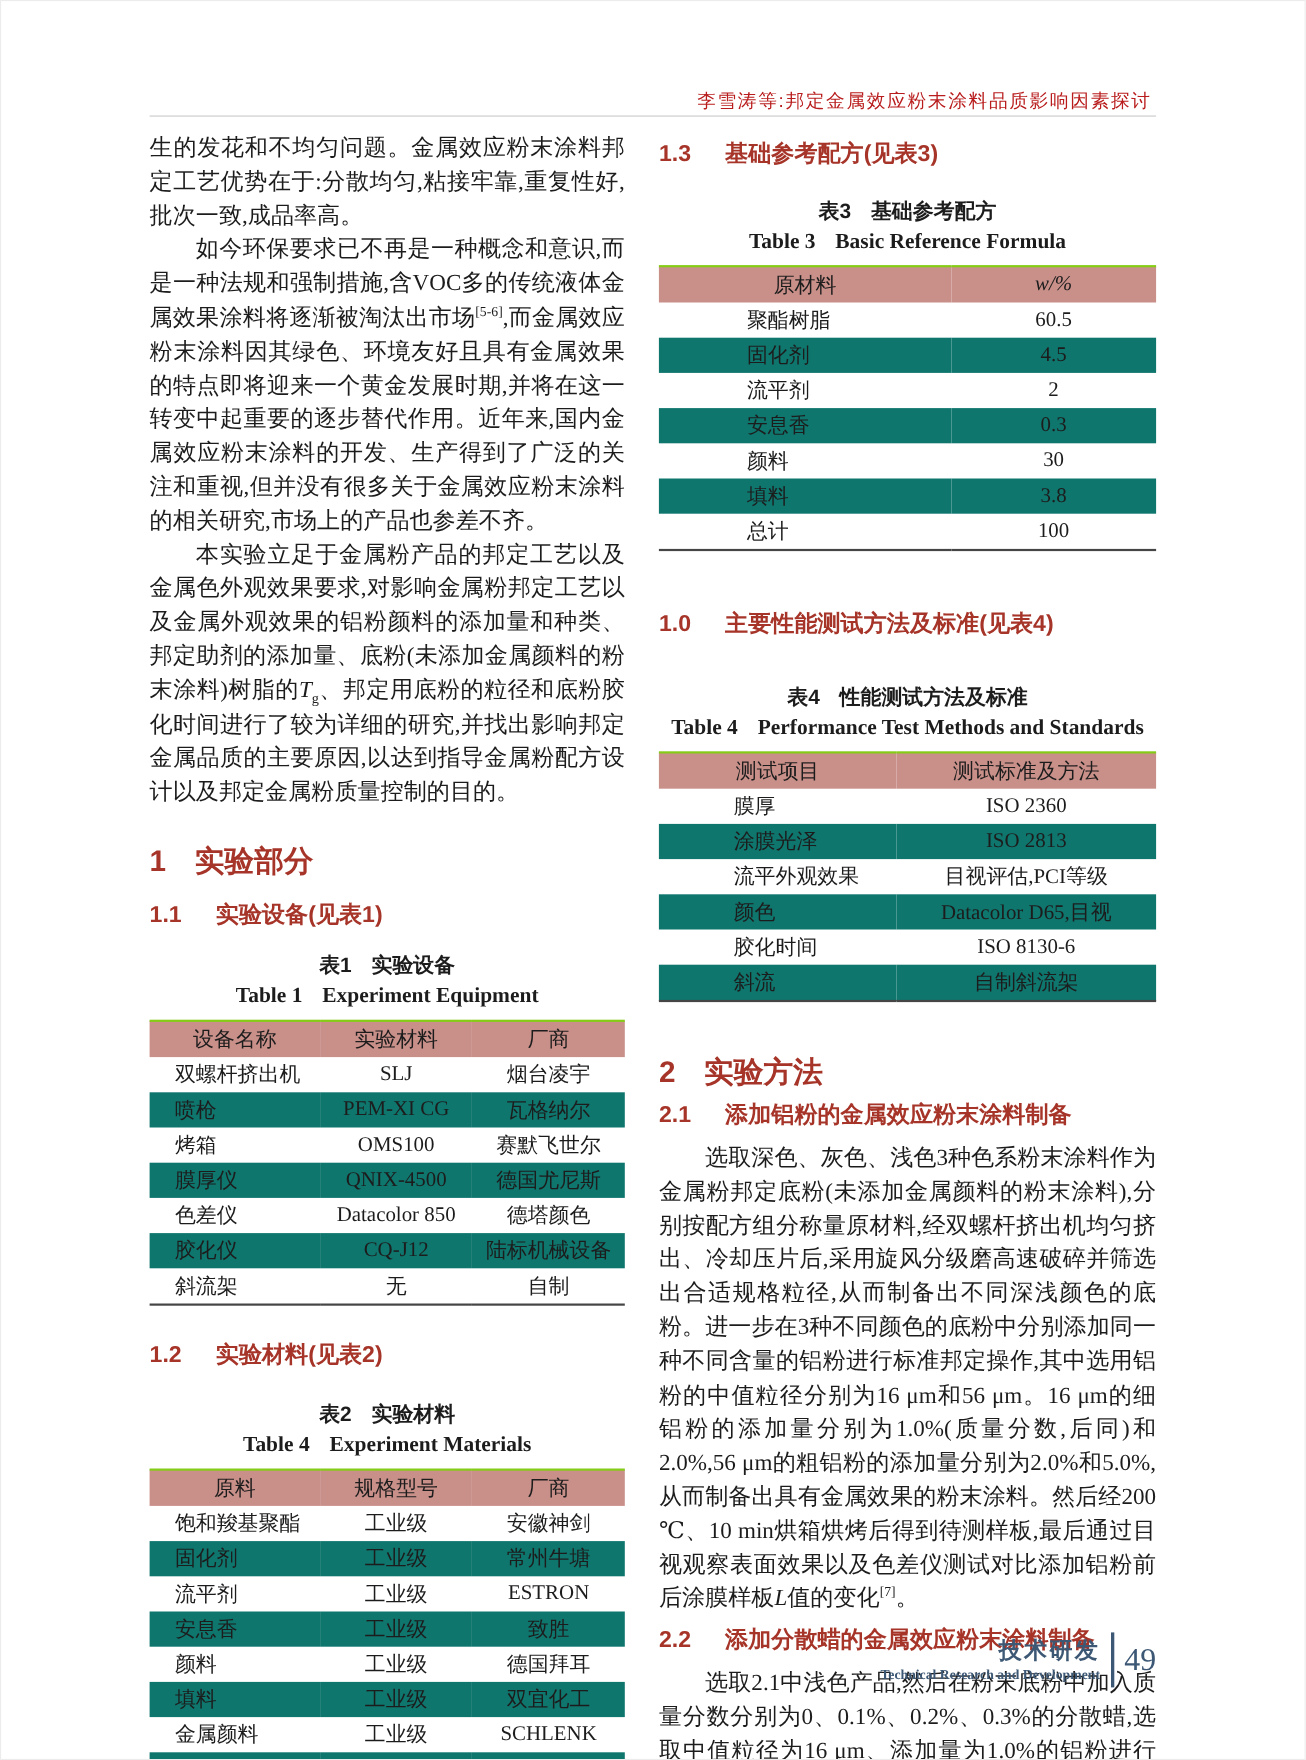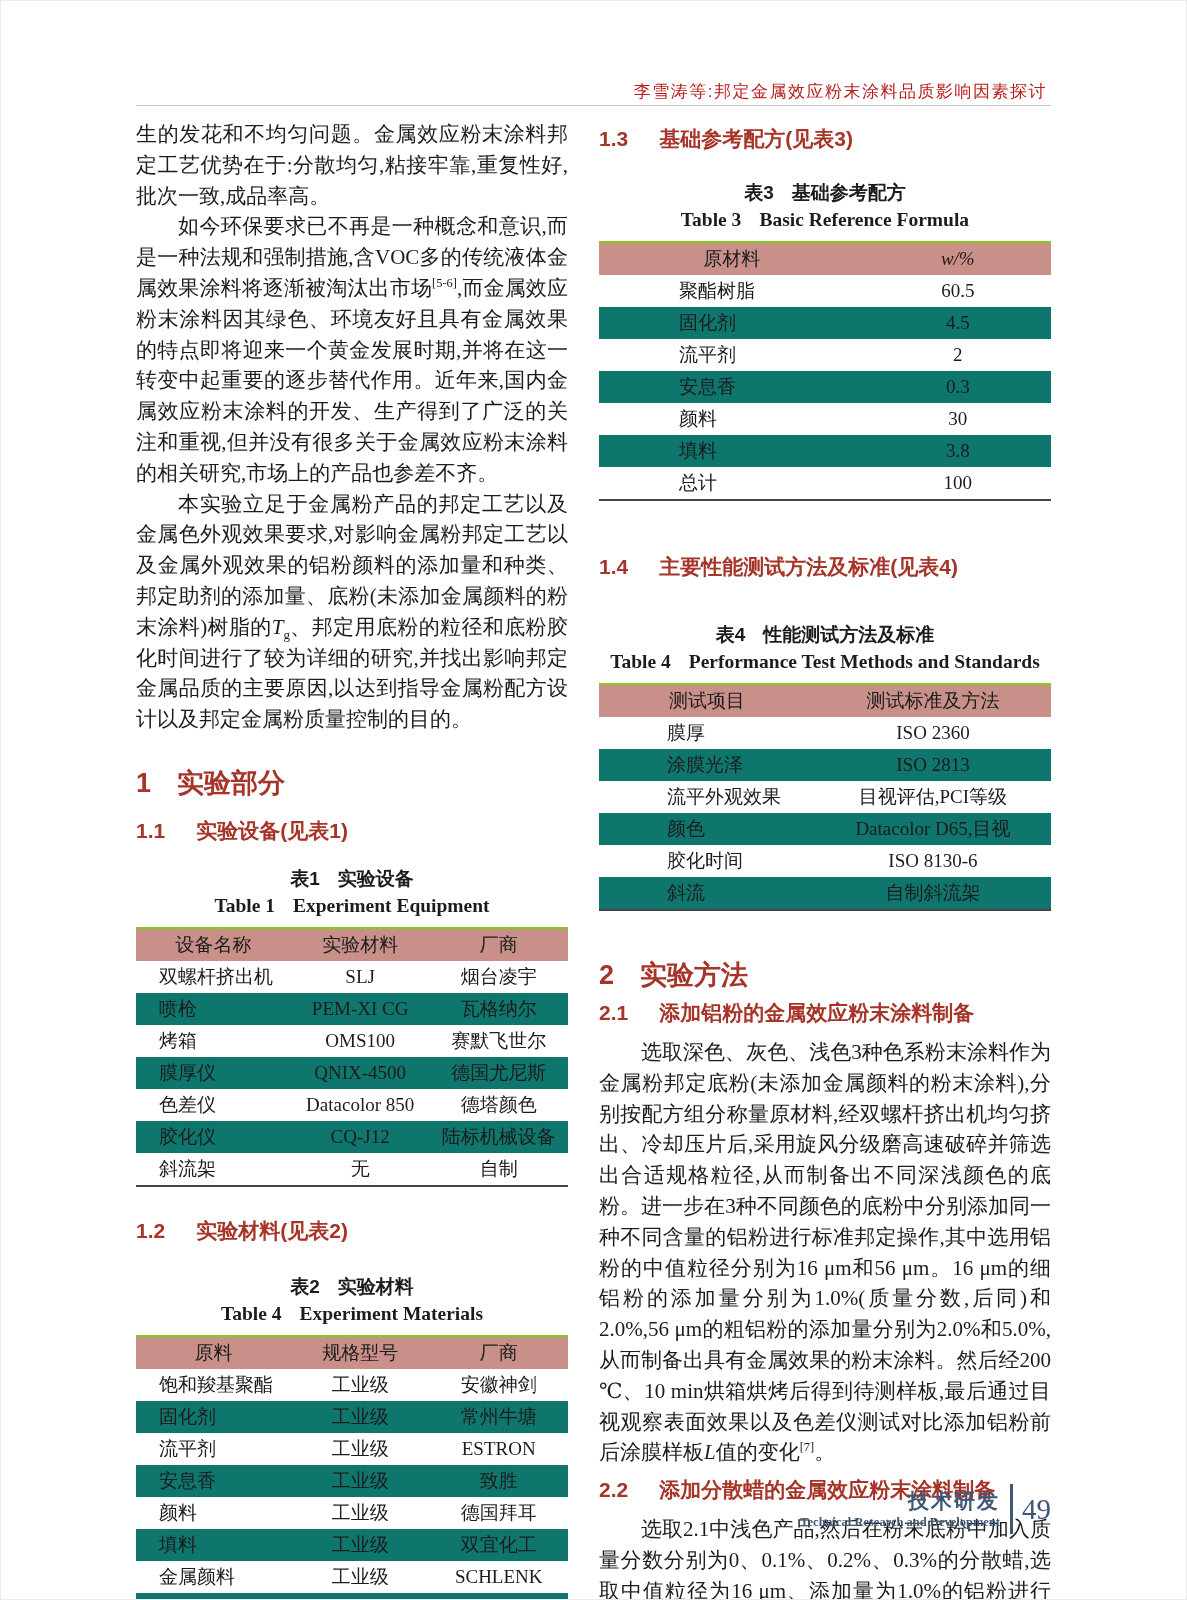--- a/index.html
+++ b/index.html
@@ -231,21 +231,21 @@
             <td>填料</td>
             <td>3.8</td>
           </tr>
           <tr>
             <td>总计</td>
             <td>100</td>
           </tr>
         </tbody>
     </table>
 
-    <div class="sec-h2" style="margin-top:52px;"><span class="num">1.4</span><span>主要性能测试方法及标准(见表4)</span></div>
+    <div class="sec-h2" style="margin-top:52px;"><span class="num">1.0</span><span>主要性能测试方法及标准(见表4)</span></div>
 
     <div class="tbl-cap" style="margin-top:40px;">
       <span class="cap-line cap-zh"><span class="cap-label">表4</span><span>性能测试方法及标准</span></span>
       <span class="cap-line cap-en"><span class="cap-label">Table 4</span><span>Performance Test Methods and Standards</span></span>
     </div>
     <table class="t4">
       <thead>
           <tr>
         <th>测试项目</th>
         <th>测试标准及方法</th>

